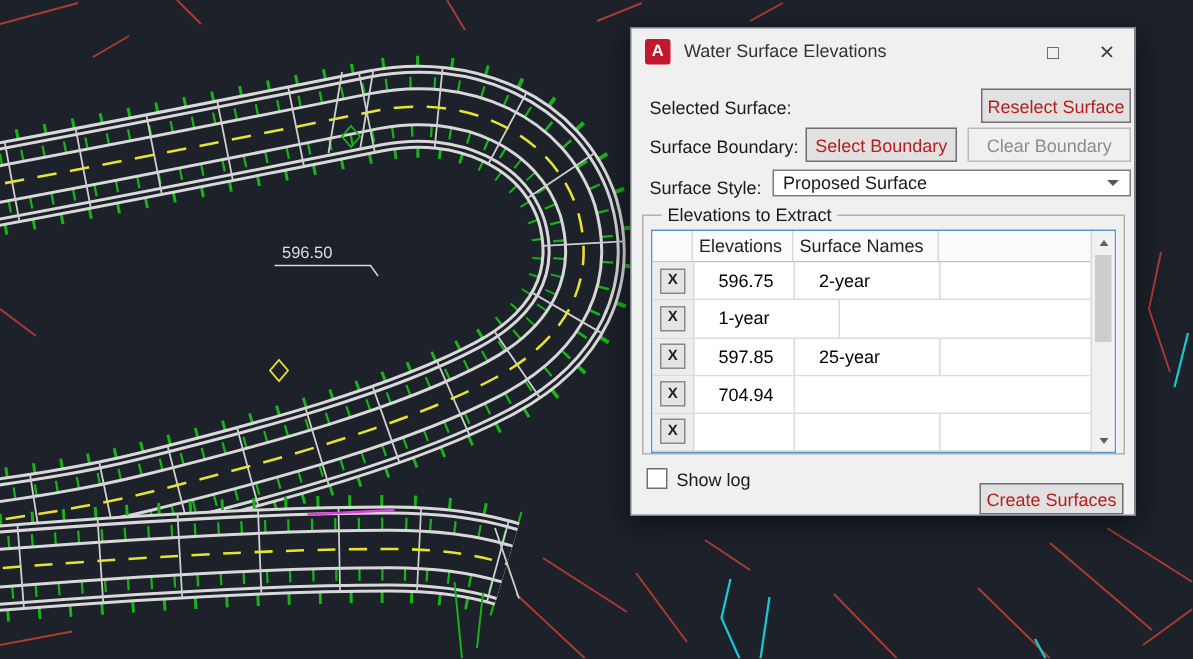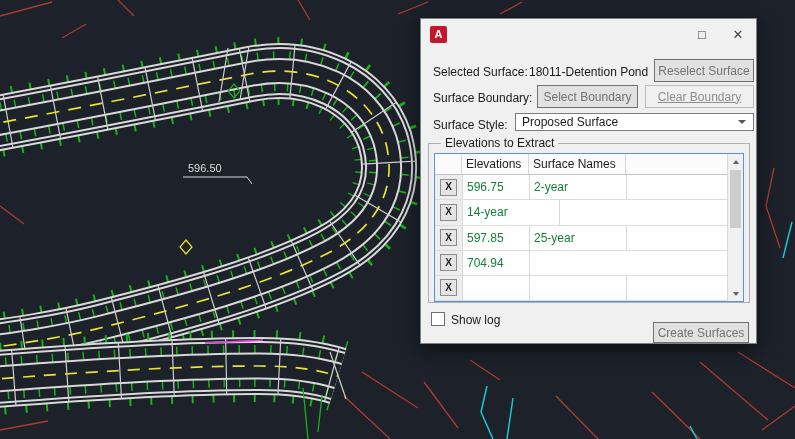--- a/index.html
+++ b/index.html
@@ -20,24 +20,24 @@
   .titlebar{height:30px;display:flex;align-items:center;padding-left:9px;}
   .app-icon{width:17px;height:17px;background:#c2172c;border-radius:2px;color:#fff;
     font-size:11px;font-weight:bold;display:flex;align-items:center;justify-content:center;}
   .title{margin-left:9px;color:#333;}
   .win-btns{margin-left:auto;display:flex;height:30px;}
   .win-btn{width:36px;height:30px;display:flex;align-items:center;justify-content:center;
     color:#444;font-size:13px;cursor:default;}
   .lbl{position:absolute;white-space:nowrap;}
   .btn{
     position:absolute;box-sizing:border-box;border:1px solid #707070;background:#e1e1e1;
-    font-family:inherit;font-size:12px;color:#737373;padding:0;line-height:1;
+    font-family:inherit;font-size:12px;color:#b91c1c;padding:0;line-height:1;
     display:flex;align-items:center;justify-content:center;
   }
-  .btn.disabled{background:#f0f0f0;border-color:#b7bcc0;color:#8c8c8c;text-decoration:underline;}
+  .btn.disabled{background:#f0f0f0;border-color:#b7bcc0;color:#8c8c8c;}
   .combo{
     position:absolute;box-sizing:border-box;background:#fff;border:1px solid #777c80;
     display:flex;align-items:center;padding-left:6px;
   }
   .combo .chev{margin-left:auto;margin-right:7px;width:0;height:0;
     border-left:4px solid transparent;border-right:4px solid transparent;
     border-top:4.5px solid #555;}
   .groupbox{
     position:absolute;left:7px;top:124px;width:322px;height:160px;
     border:1px solid #b0b0b0;box-sizing:border-box;
@@ -52,22 +52,22 @@
   .g-header{display:flex;height:21px;border-bottom:1px solid #c2c2c2;background:#fbfbfb;}
   .g-header .c{display:flex;align-items:center;padding-left:4px;box-sizing:border-box;
     border-right:1px solid #d9d9d9;color:#222;}
   .g-row{display:flex;height:25px;border-bottom:1px solid #dcdcdc;background:#fff;}
   .c0{width:27px;flex:none;}
   .c1{width:67px;flex:none;}
   .c2{width:97px;flex:none;}
   .c3{flex:1;border-right:none !important;}
   .g-row .c0{background:#ededed;border-right:1px solid #d9d9d9;display:flex;
     align-items:center;justify-content:center;}
-  .g-row .cell{border-right:1px solid #d9d9d9;padding-left:4px;line-height:24px;
-    color:#15803d;box-sizing:border-box;}
+  .g-row .cell{border-right:1px solid #d9d9d9;padding-left:16px;line-height:24px;
+    color:#000000;box-sizing:border-box;}
   .xbtn{width:17px;height:17px;background:#e4e4e4;border:1px solid #8b8b8b;
     font-family:inherit;font-size:10px;font-weight:bold;color:#222;line-height:1;
     display:flex;align-items:center;justify-content:center;padding:0;}
   .scrollbar{width:15px;flex:none;background:#f1f1f1;border-left:1px solid #d9d9d9;
     position:relative;}
   .sb-btn{width:15px;height:15px;display:flex;align-items:center;justify-content:center;}
   .sb-bottom{position:absolute;bottom:0;left:0;}
   .tri-up{width:0;height:0;border-left:3.5px solid transparent;border-right:3.5px solid transparent;
     border-bottom:4.5px solid #5f5f5f;}
   .tri-down{width:0;height:0;border-left:3.5px solid transparent;border-right:3.5px solid transparent;
@@ -160,32 +160,32 @@
     <text x="188" y="172" font-size="11" fill="#dcdcdc" font-family="Liberation Sans, sans-serif">596.50</text>
   </g>
 </svg>
 
 <div class="dialog">
 
   <div class="titlebar">
     <div class="app-icon">
       <span>A</span>
     </div>
+    <span class="title">Water Surface Elevations</span>
     <div class="win-btns">
       <div class="win-btn">
         <span>□</span>
       </div>
       <div class="win-btn">
         <span>✕</span>
       </div>
     </div>
   </div>
 
   <span class="lbl" style="left:12px;top:46px">Selected Surface:</span>
-  <span class="lbl" style="left:108px;top:46px">18011-Detention Pond</span>
   <button class="btn" style="left:233px;top:40px;width:100px;height:23px">Reselect Surface</button>
 
   <span class="lbl" style="left:12px;top:72px">Surface Boundary:</span>
   <button class="btn" style="left:116px;top:66px;width:101px;height:23px">Select Boundary</button>
   <button class="btn disabled" style="left:224px;top:66px;width:109px;height:23px">Clear Boundary</button>
 
   <span class="lbl" style="left:12px;top:99px">Surface Style:</span>
   <div class="combo" style="left:94px;top:94px;width:239px;height:18px">
     <span>Proposed Surface</span>
     <span class="chev"></span>
@@ -209,21 +209,21 @@
             </div>
           <div class="cell c1">596.75</div>
           <div class="cell c2">2-year</div>
           <div class="c3"></div>
         </div>
 
         <div class="g-row">
           <div class="c0">
               <button class="xbtn">X</button>
             </div>
-          <div class="cell c2">14-year</div>
+          <div class="cell c2">1-year</div>
           <div class="c3"></div>
         </div>
 
         <div class="g-row">
           <div class="c0">
               <button class="xbtn">X</button>
             </div>
           <div class="cell c1">597.85</div>
           <div class="cell c2">25-year</div>
           <div class="c3"></div>

